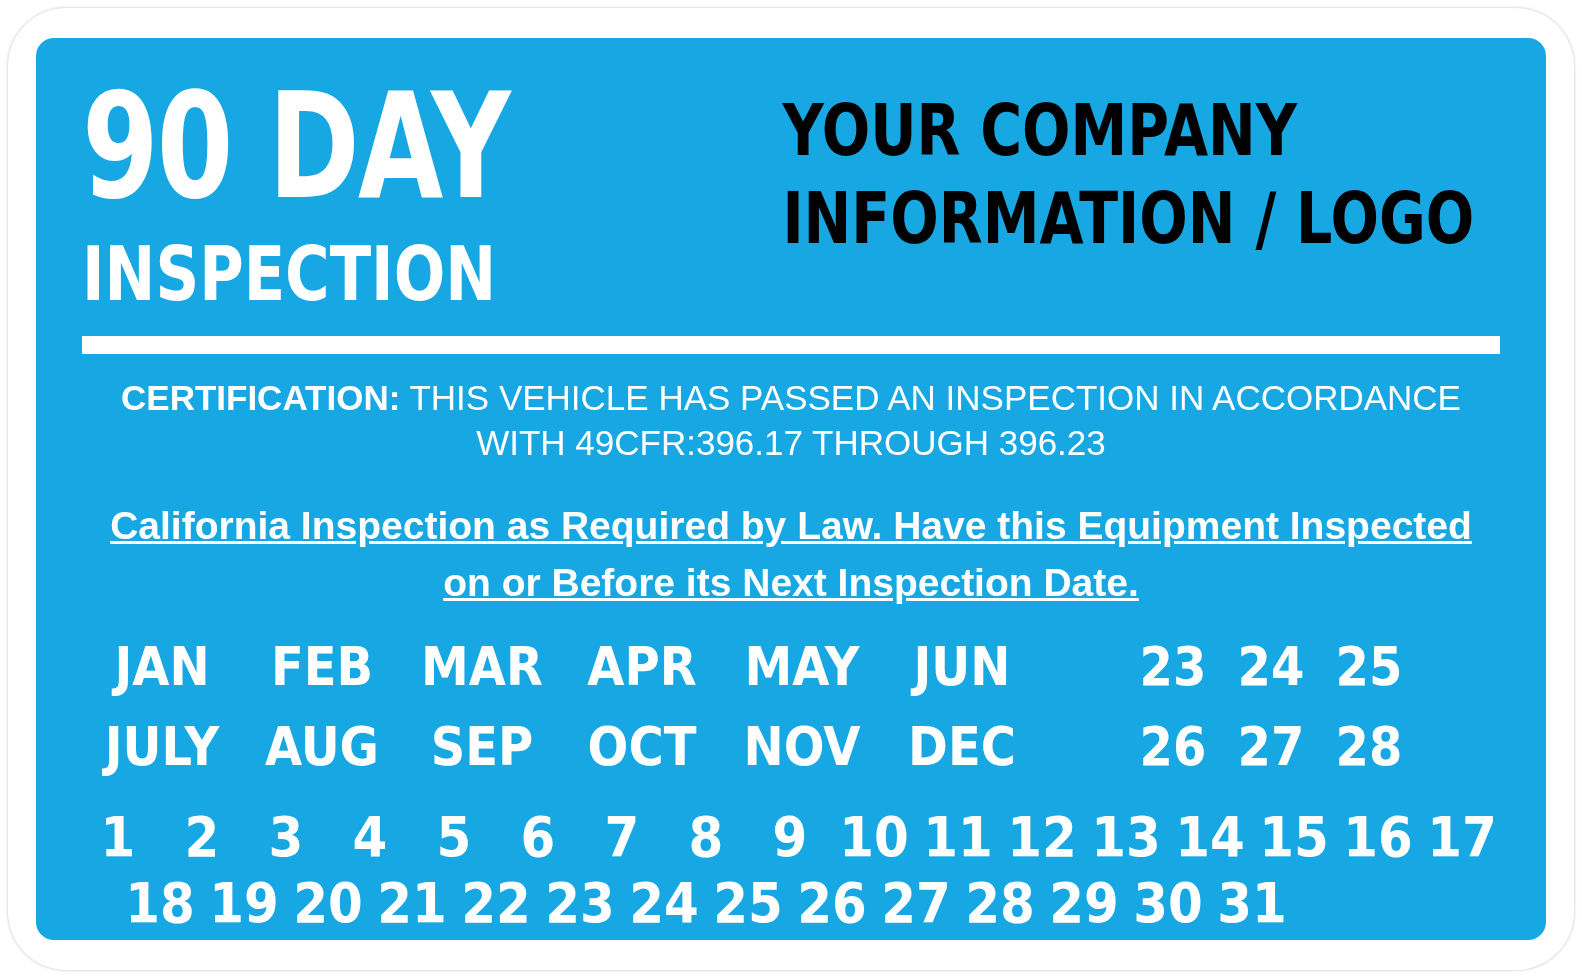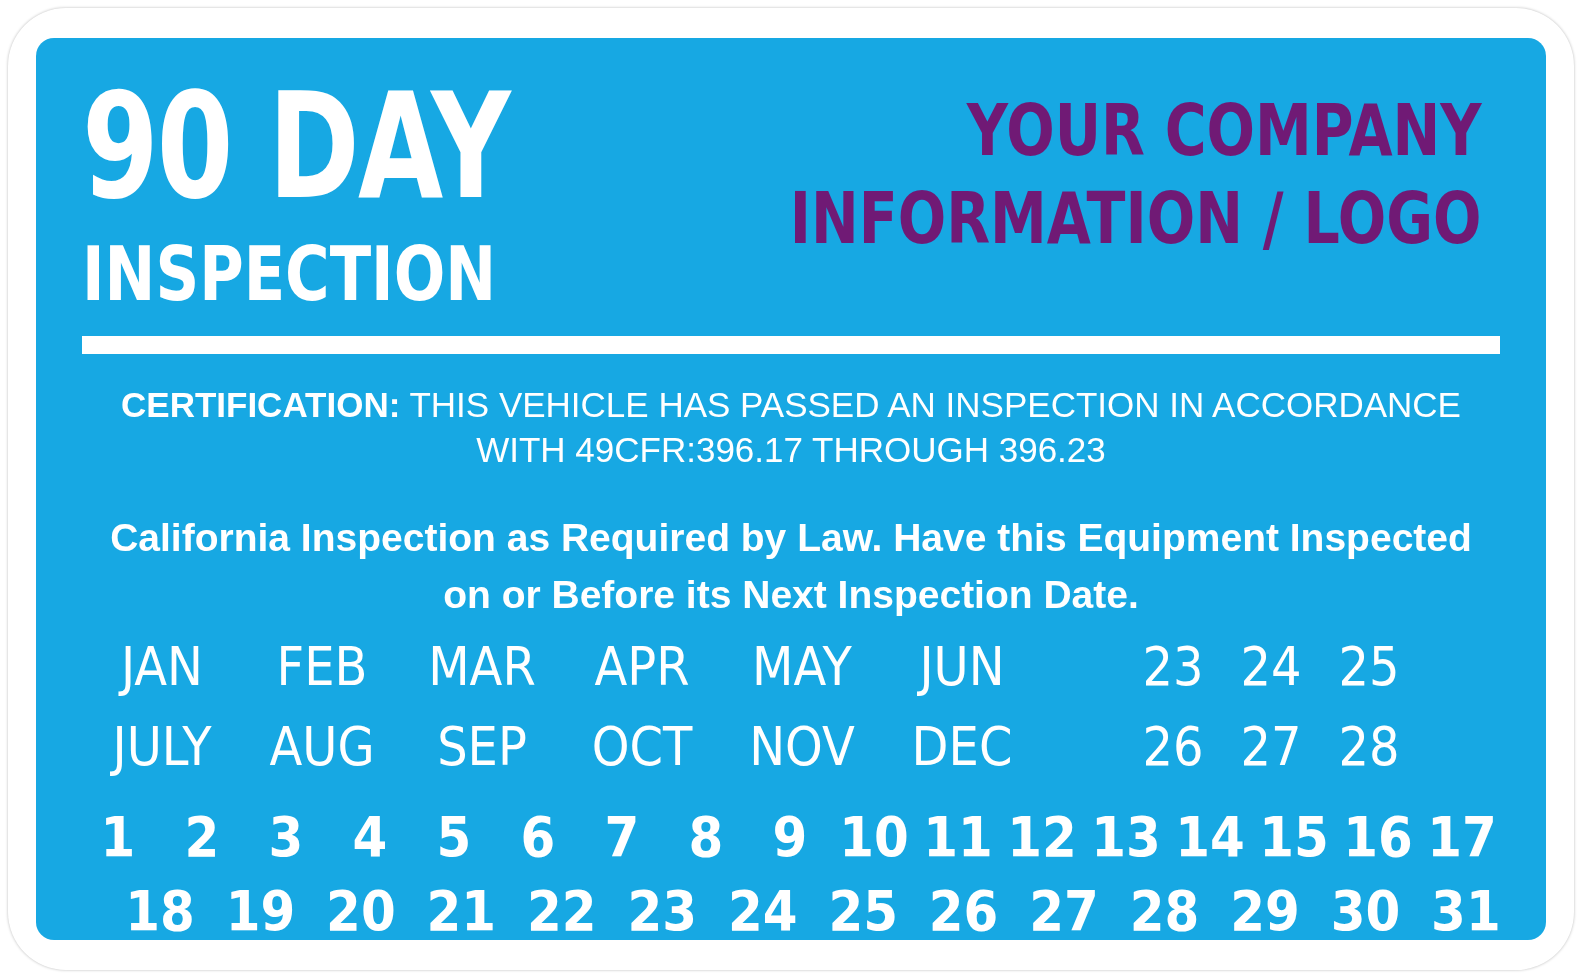--- a/index.html
+++ b/index.html
@@ -69,22 +69,22 @@
     transform: scaleX(0.92) scaleY(1.12);
     transform-origin: left top;
     margin-top: 36px;
     white-space: nowrap;
   }
   .company-block {
     position: absolute;
     right: 34px;
     top: 62px;
     width: 760px;
-    color: #701a75;
-    text-align: right;
+    color: #000000;
+    text-align: left;
   }
   .company-line {
     font-family: "DejaVu Sans", sans-serif;
     font-weight: bold;
     font-size: 62px;
     line-height: 1.0;
     letter-spacing: 0px;
     transform: scaleX(0.92) scaleY(1.16);
     white-space: nowrap;
   }
@@ -106,45 +106,45 @@
   .cert {
     position: absolute;
     left: 46px;
     top: 338px;
     width: 1418px;
     text-align: center;
     color: #ffffff;
     font-size: 35px;
     line-height: 1.28;
     letter-spacing: 0px;
-    margin-top: 7px;
   }
   .cert b { font-weight: bold; }
 
   .calaw {
     position: absolute;
     left: 56px;
-    top: 472px;
+    top: 460px;
     width: 1398px;
     text-align: center;
     color: #ffffff;
     font-weight: bold;
     font-size: 39px;
     line-height: 1.45;
+    text-decoration: underline;
   }
 
   
   .months {
     position: absolute;
     left: 46px;
     top: 600px;
     width: 1418px;
     color: #ffffff;
     font-family: "DejaVu Sans", sans-serif;
-    font-weight: normal;
+    font-weight: bold;
   }
   .month-row {
     display: flex;
     align-items: baseline;
     font-size: 48px;
     letter-spacing: 0px;
   }
   .month-row.row2 { margin-top: 24px; }
   .month-cell {
     width: 160px;
@@ -165,23 +165,22 @@
     width: 1432px;
     color: #ffffff;
     font-family: "DejaVu Sans", sans-serif;
     font-weight: bold;
   }
   .day-row {
     display: flex;
     font-size: 50px;
   }
   .day-row.row2 {
-    margin-top: 16px;
+    margin-top: 8px;
     padding-left: 42px;
-    justify-content: space-between;
   }
   .day-cell {
     width: 84px;
     text-align: center;
     transform: scaleY(1.12);
   }
 </style>
 </head>
 <body>
 

